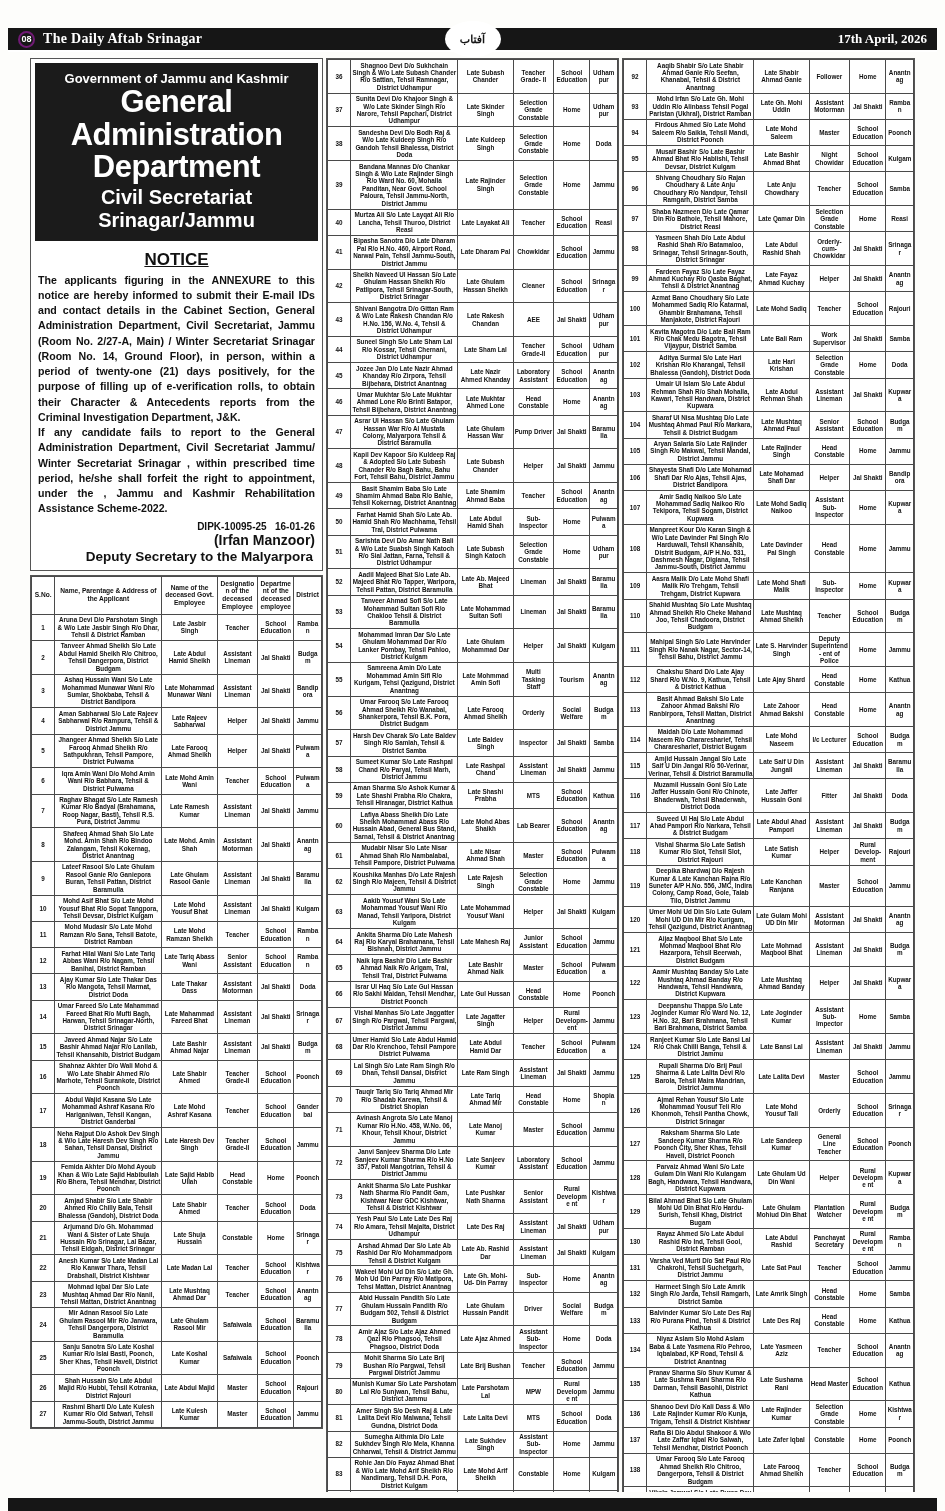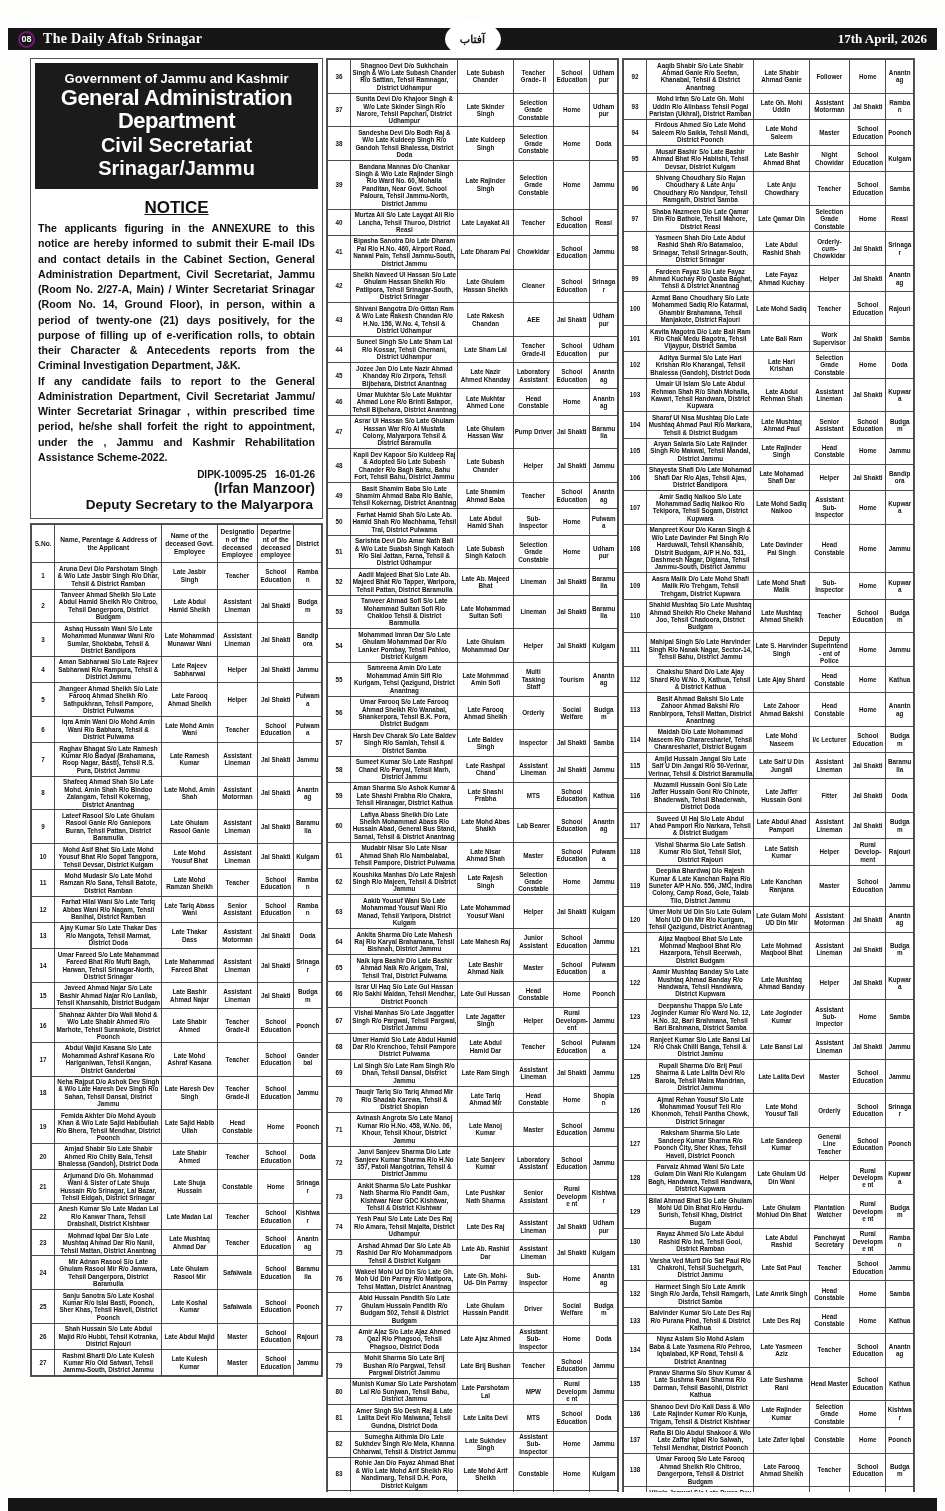--- a/index.html
+++ b/index.html
@@ -20,21 +20,21 @@
 
   
   .content { position:absolute; left:30px; right:30px; top:58px; height:1434px; display:flex; gap:3px; }
   .col { width:293px; flex:0 0 293px; height:100%; overflow:hidden; }
   .col-box { border:1px solid #555; background:#fff; }
 
   
   .notice { border:1px solid #555; padding:4px; background:#fff; margin-bottom:4px; }
   .notice-head { background:#1b1b1b; color:#fff; text-align:center; padding:8px 4px 9px; }
   .nh-govt { font-size:13px; font-weight:bold; }
-  .nh-dept { font-size:22px; font-weight:bold; line-height:1.05; letter-spacing:-.5px; }
+  .nh-dept { font-size:31px; font-weight:bold; line-height:1.05; letter-spacing:-.5px; }
   .nh-sect { font-size:20px; font-weight:bold; margin-top:2px; }
   .notice-body { padding:5px 3px 2px; }
   .subject { font-size:10.6px; font-weight:bold; text-align:justify; line-height:1.4; }
   .notice-title { text-align:center; font-size:17px; font-weight:bold; text-decoration:underline; margin:4px 0 3px; }
   .para { font-size:10.6px; font-weight:bold; text-align:justify; line-height:1.44; }
   .sig-row { display:flex; justify-content:space-between; align-items:flex-end; margin-top:4px;flex-direction:column; }
   .dipk { font-size:10px; font-weight:bold; white-space:pre; }
   .sig-name { font-size:14px; font-weight:bold; }
   .sig-title { text-align:right; font-size:13.5px; font-weight:bold; margin-top:1px; padding-right:2px; }
 

